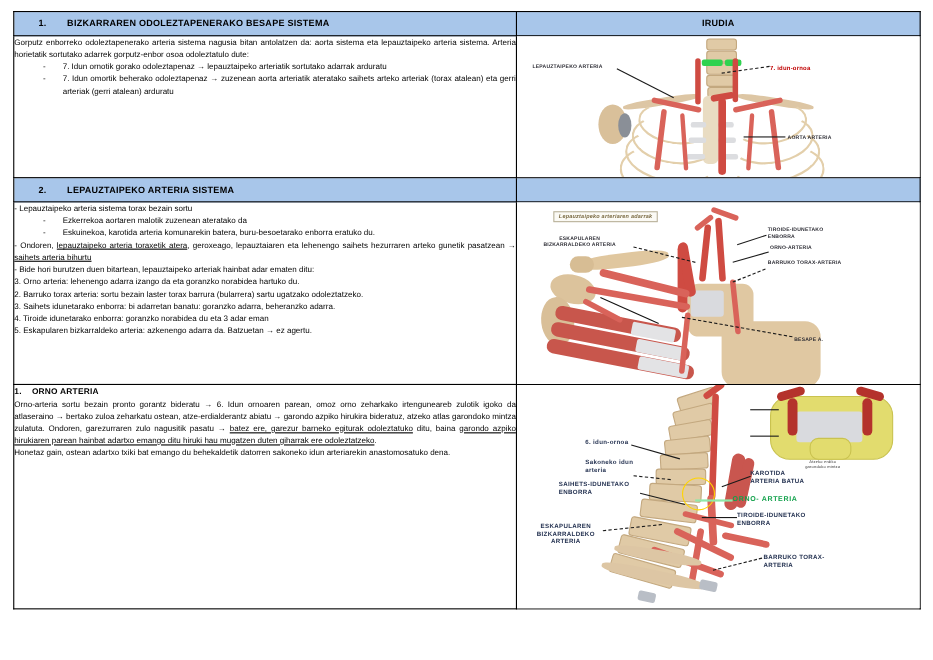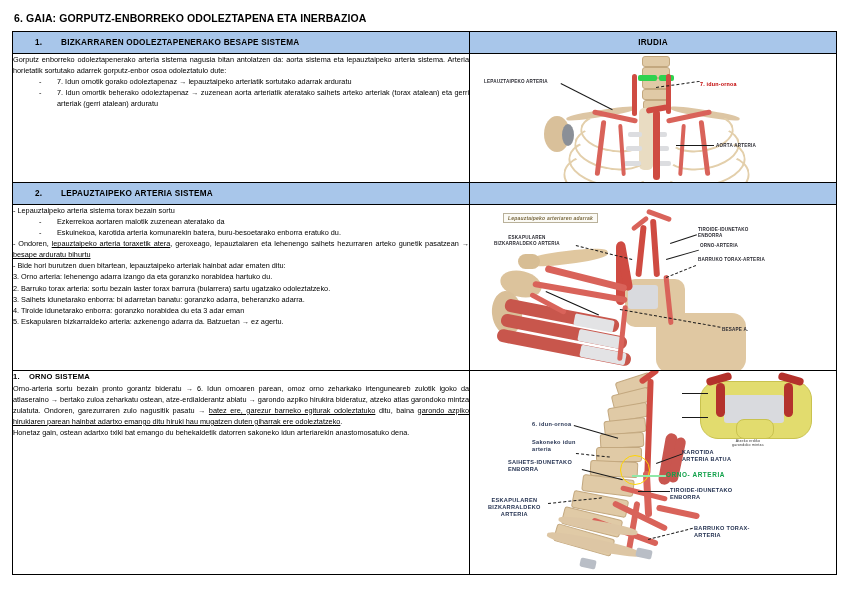--- a/index.html
+++ b/index.html
@@ -163,21 +163,20 @@
     background: transparent;
   }
   .ybone { position: absolute; background: #e2dc6e; border:0.6px solid #c9c24f; border-radius: 6px;}
   .disc { position: absolute; background: #d9dade; border-radius: 3px; }
 </style>
 </head>
 <body>
 
 <div class="page">
 
-  <div class="doc-title">6. GAIA: GORPUTZ-ENBORREKO ODOLEZTAPENA ETA INERBAZIOA</div>
 
   <table class="maintable">
     <colgroup>
         <col class="col-left">
         <col class="col-right">
       </colgroup>
     <tbody>
 
       <tr>
         <td class="hdr">
@@ -271,21 +270,21 @@
         </td>
       </tr>
 
       <tr>
         <td class="body-cell">
           <p class="lead-dash">- Lepauztaipeko arteria sistema torax bezain sortu</p>
           <ul class="dashes">
             <li>Ezkerrekoa aortaren malotik zuzenean ateratako da</li>
             <li>Eskuinekoa, karotida arteria komunarekin batera, buru-besoetarako enborra eratuko du.</li>
           </ul>
-          <p class="just"><span>- Ondoren, </span><span class="ul-line">lepauztaipeko arteria toraxetik atera</span><span>, geroxeago, lepauztaiaren eta lehenengo saihets hezurraren arteko gunetik pasatzean → </span><span class="ul-line">besape arduratu bihurtu</span></p>
+          <p class="just"><span>- Ondoren, </span><span class="ul-line">lepauztaipeko arteria toraxetik atera</span><span>, geroxeago, lepauztaiaren eta lehenengo saihets hezurraren arteko gunetik pasatzean → </span><span class="ul-line">saihets arteria bihurtu</span></p>
           <p>- Bide hori burutzen duen bitartean, lepauztaipeko arteriak hainbat adar ematen ditu:</p>
           <div class="numlist">
             <p>3. Orno arteria: lehenengo adarra izango da eta goranzko norabidea hartuko du.</p>
             <p>2. Barruko torax arteria: sortu bezain laster torax barrura (bularrera) sartu ugatzako odoleztatzeko.</p>
             <p>3. Saihets idunetarako enborra: bi adarretan banatu: goranzko adarra, beheranzko adarra.</p>
             <p>4. Tiroide idunetarako enborra: goranzko norabidea du eta 3 adar eman</p>
             <p>5. Eskapularen bizkarraldeko arteria: azkenengo adarra da. Batzuetan → ez agertu.</p>
           </div>
         </td>
 
@@ -336,21 +335,21 @@
             <div class="lbl" style="left:252px;top:122px;">BESAPE A.</div>
             <div class="lead dash" style="left:150px;top:104px;width:102px;transform:rotate(10deg);"></div>
 
             <div class="lead" style="left:76px;top:86px;width:58px;height:1.4px;background:#111;transform:rotate(24deg);"></div>
           </div>
         </td>
       </tr>
 
       <tr>
         <td class="body-cell">
-          <p class="sec3-head"><span>1.</span>&nbsp;&nbsp;&nbsp;&nbsp;<span>ORNO SISTEMA</span></p>
+          <p class="sec3-head"><span>1.</span>&nbsp;&nbsp;&nbsp;&nbsp;<span>ORNO ARTERIA</span></p>
           <p class="just"><span>Orno-arteria sortu bezain pronto gorantz bideratu → 6. Idun ornoaren parean, omoz orno zeharkako irtenguneareb zulotik igoko da atlaseraino → bertako zuloa zeharkatu ostean, atze-erdialderantz abiatu → garondo azpiko hirukira bideratuz, atzeko atlas garondoko mintza zulatuta. Ondoren, garezurraren zulo nagusitik pasatu → </span><span class="ul-line">batez ere, garezur barneko egiturak odoleztatuko</span><span> ditu, baina </span><span class="ul-line">garondo azpiko hirukiaren parean hainbat adartxo emango ditu hiruki hau mugatzen duten giharrak ere odoleztatzeko</span><span>.</span></p>
           <p class="just">Honetaz gain, ostean adartxo txiki bat emango du behekaldetik datorren sakoneko idun arteriarekin anastomosatuko dena.</p>
         </td>
 
         <td class="fig-cell">
           <div class="figure fig3">
 
             <div class="vert" style="left:146px;top:6px;width:34px;height:13px;transform:rotate(-18deg);"></div>
             <div class="vert" style="left:142px;top:20px;width:36px;height:13px;transform:rotate(-14deg);"></div>
             <div class="vert" style="left:138px;top:34px;width:38px;height:13px;transform:rotate(-10deg);"></div>

